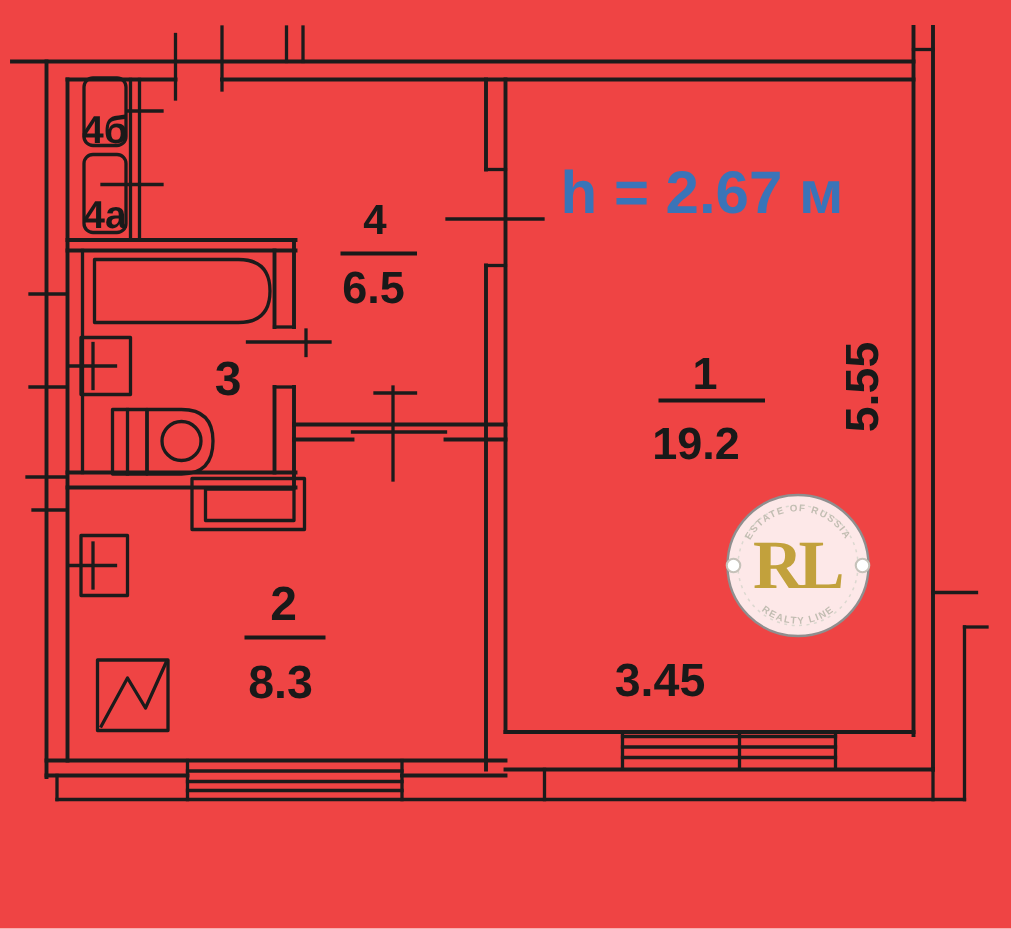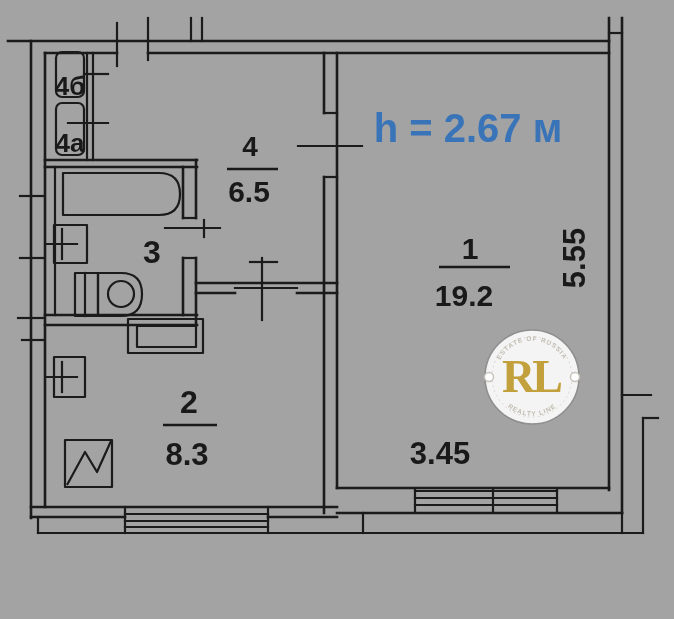--- a/index.html
+++ b/index.html
@@ -1,16 +1,16 @@
 <!DOCTYPE html>
 <html><head>
 <meta charset="utf-8">
 <style>
   html,body{margin:0;padding:0;background:#ffffff;}
-  #stage{position:relative;width:674px;height:619px;background:#a3a3a3;overflow:hidden;}
+  #stage{position:relative;width:674px;height:619px;background:#ef4444;overflow:hidden;}
   svg{display:block;}
   .w{stroke:#1b1b1b;stroke-width:2.6;fill:none;stroke-linecap:square;}
   .w2{stroke:#1b1b1b;stroke-width:2.2;fill:none;stroke-linecap:square;}
   .fx{stroke:#1b1b1b;stroke-width:2.2;fill:none;stroke-linejoin:round;}
   .t{font-family:"Liberation Sans","DejaVu Sans",sans-serif;font-weight:bold;fill:#191919;}
   .fr{stroke:#191919;stroke-width:2.6;}
   .blue{fill:#3a74b8;}
   .wm-ring{fill:rgba(255,255,255,0.88);stroke:#8f8f8f;stroke-width:1.6;}
   .wm-in{fill:none;stroke:#dcd8d0;stroke-width:1;stroke-dasharray:2 3;}
   .wm-riv{fill:#ffffff;stroke:#c6c2ba;stroke-width:1.4;}

